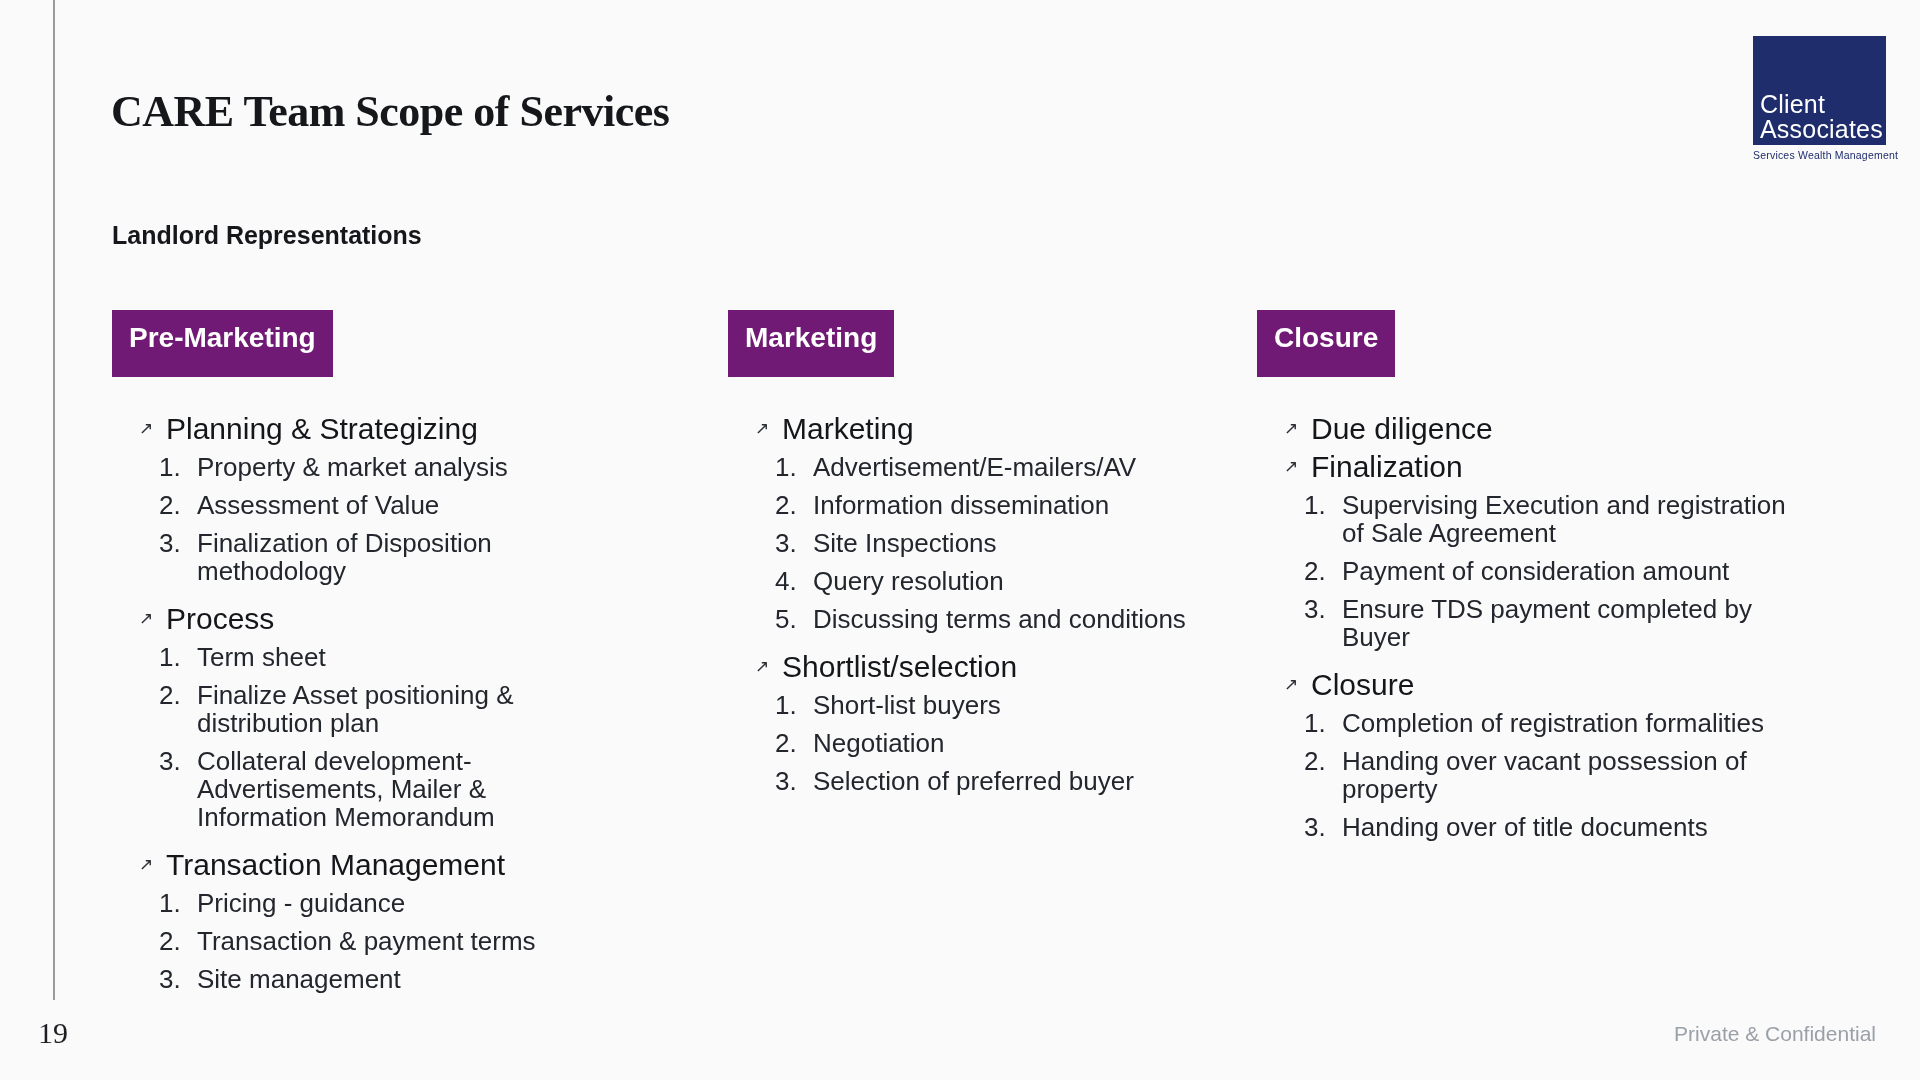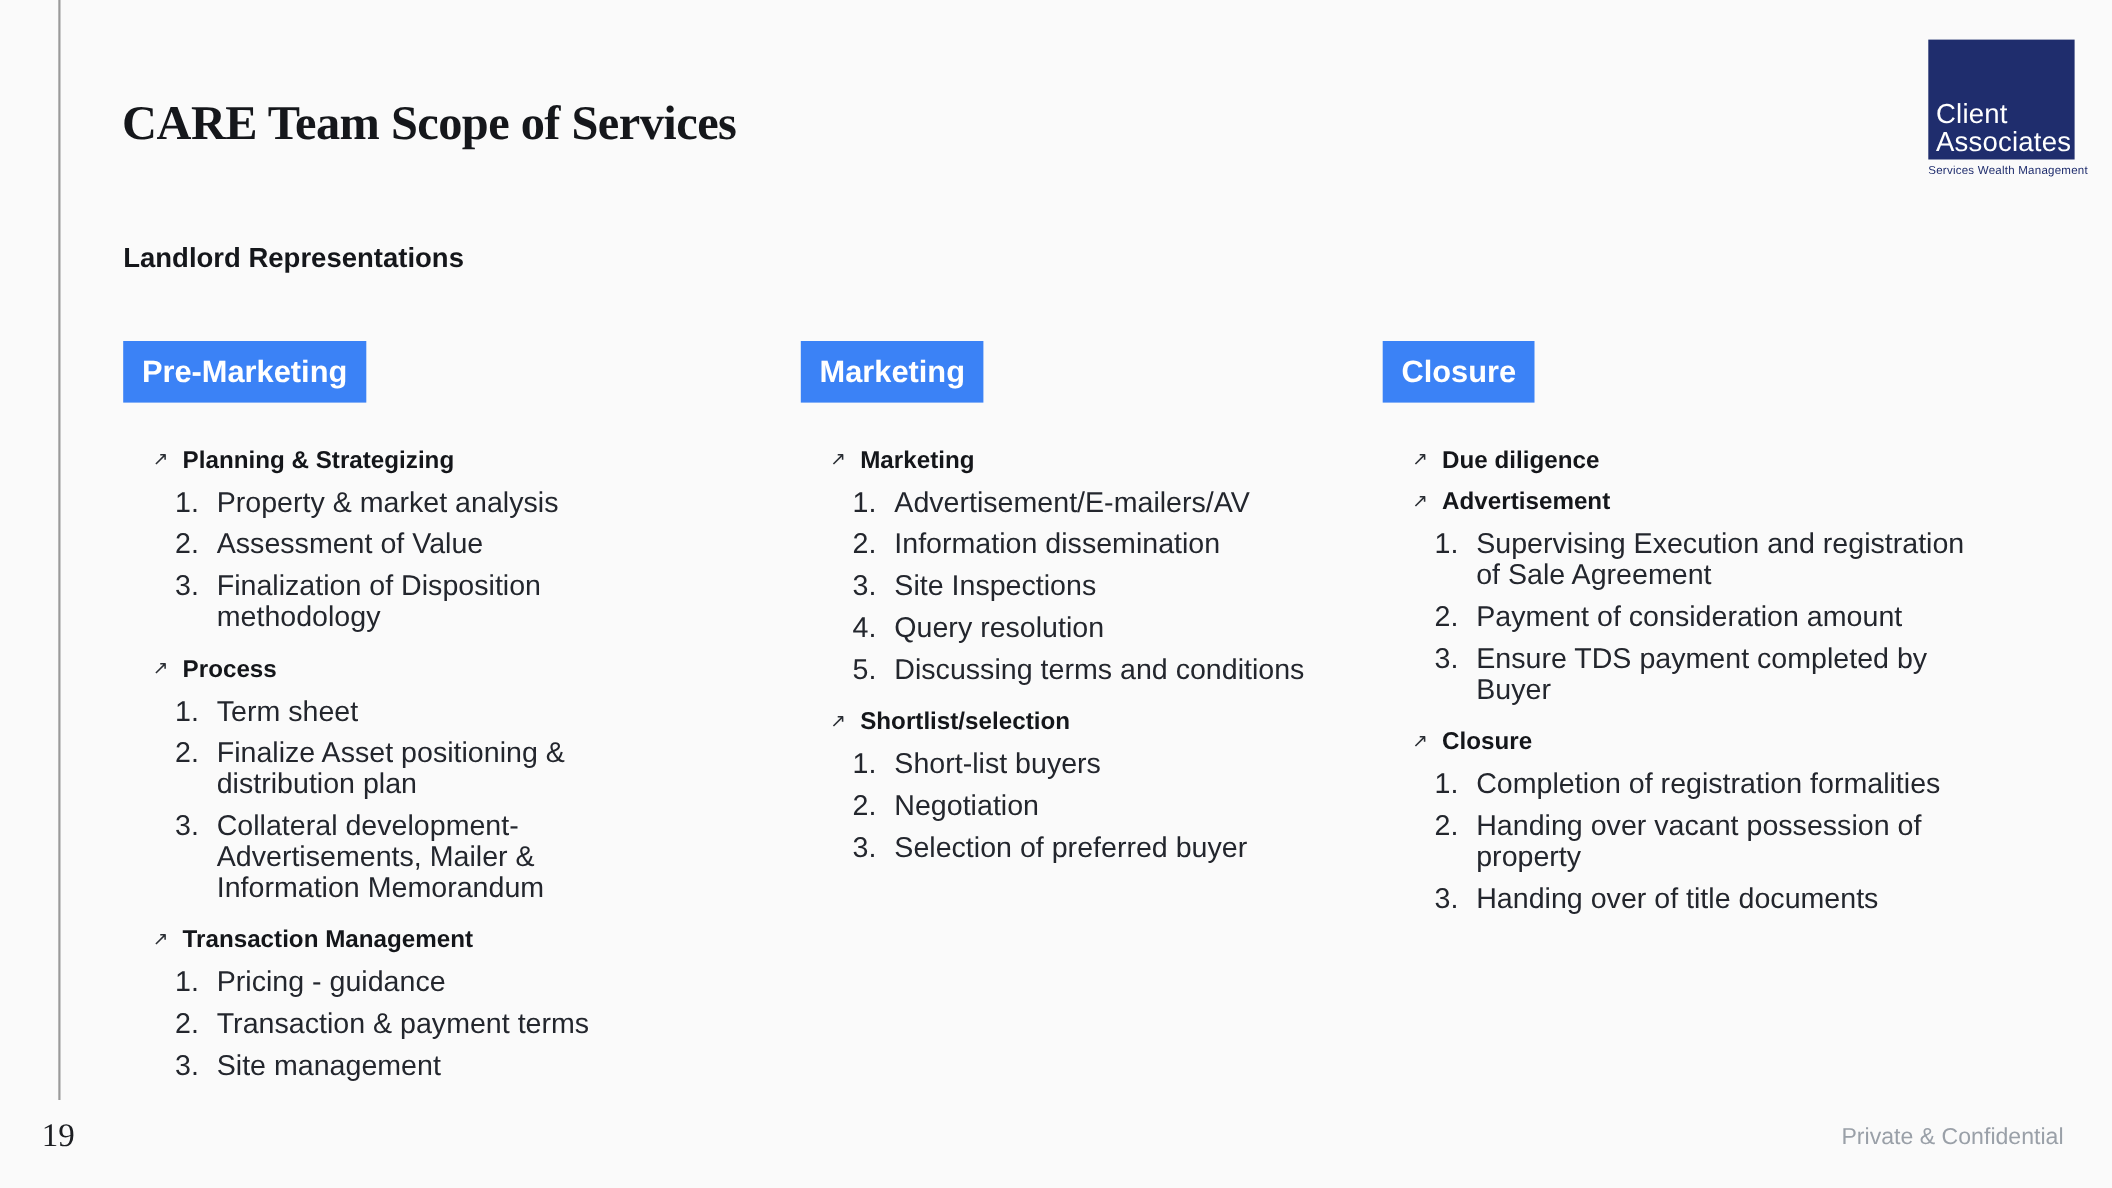--- a/index.html
+++ b/index.html
@@ -44,34 +44,34 @@
     color: #1f2d6d; white-space: nowrap;
   }
 
   
   .col { position: absolute; top: 310px; }
   .col-1 { left: 112px;  width: 500px; }
   .col-2 { left: 728px;  width: 490px; }
   .col-3 { left: 1257px; width: 556px; }
 
   .badge {
-    display: inline-block; height: 56px; line-height: 56px;
-    padding: 0 17px; background: #3b82f6; color: #ffffff;
+    display: inline-block; height: 67px; line-height: 56px;
+    padding: 0 17px; background: #701a75; color: #ffffff;
     font-size: 28px; font-weight: 700; white-space: nowrap;
   }
 
   .sections { margin-top: 38px; }
 
   .sec-head { display: flex; align-items: flex-start; margin-bottom: 10px; }
   .arrow {
     width: 20px; flex: 0 0 20px; margin-left: 24px; margin-right: 10px;
     font-size: 17px; line-height: 28px; color: #2a2e34; text-align: center;
   }
   .sec-title {
-    font-size: 22px; font-weight: 700; line-height: 28px; color: #14161a;
+    font-size: 30px; font-weight: 400; line-height: 28px; color: #14161a;
   }
 
   ol.items {
     margin: 0 0 20px 0; padding-left: 76px;
     font-size: 26px; line-height: 28px; color: #23262d;
   }
   ol.items li { margin-bottom: 10px; padding-left: 9px; }
 
   
   .page-num {
@@ -169,21 +169,21 @@
   <div class="badge">Closure</div>
   <div class="sections">
 
     <div class="sec-head">
       <span class="arrow">↗</span>
       <span class="sec-title">Due diligence</span>
     </div>
 
     <div class="sec-head">
       <span class="arrow">↗</span>
-      <span class="sec-title">Advertisement</span>
+      <span class="sec-title">Finalization</span>
     </div>
     <ol class="items">
       <li>Supervising Execution and registration of Sale Agreement</li>
       <li>Payment of consideration amount</li>
       <li>Ensure TDS payment completed by Buyer</li>
     </ol>
 
     <div class="sec-head">
       <span class="arrow">↗</span>
       <span class="sec-title">Closure</span>

